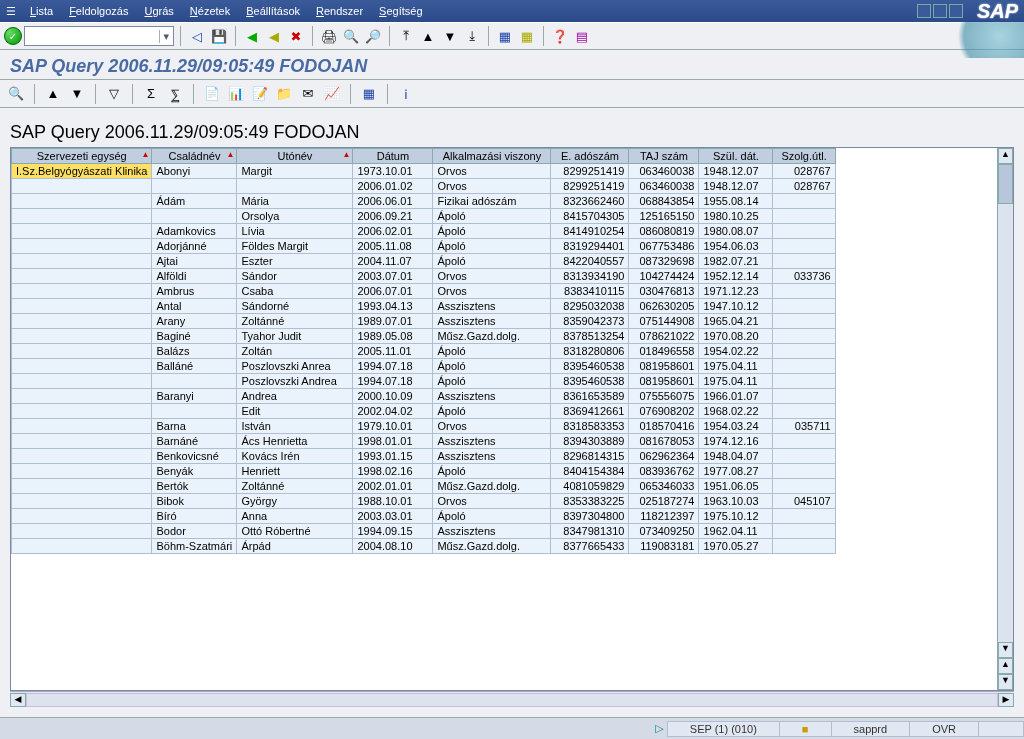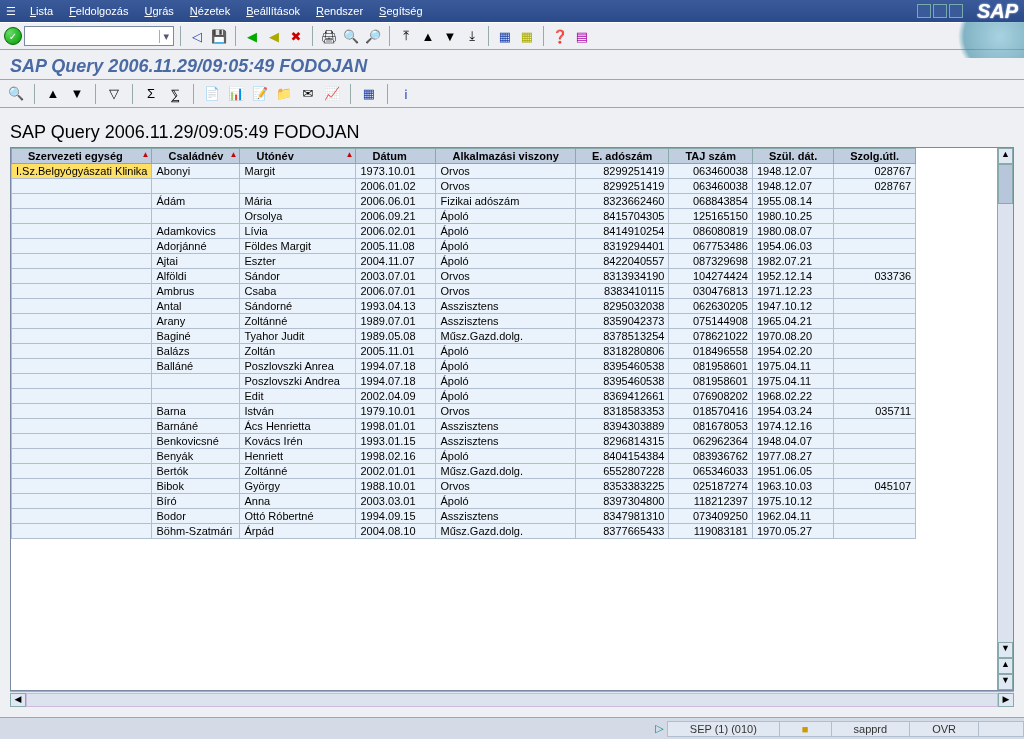--- a/index.html
+++ b/index.html
@@ -21,21 +21,21 @@
   .cmd-field .dd { width:16px; text-align:center; color:#557; border-left:1px solid #aab; cursor:pointer; }
   .sep { width:1px; height:20px; background:#9aa; margin:0 4px; }
   .tb-btn { width:20px; height:20px; display:inline-flex; align-items:center; justify-content:center; border:1px solid transparent; cursor:pointer; font-size:13px; }
   .c-green{color:#0a0;} .c-red{color:#c00;} .c-yel{color:#aa0;} .c-blue{color:#24a;} .c-pur{color:#a0a;}
   .page-title { padding:6px 10px 2px; font-size:18px; font-style:italic; font-weight:bold; color:#4a6aa3; background:#eef0f3; border-bottom:1px solid #9aa;}
   .toolbar2 { background:#eef0f3; height:28px; border-bottom:1px solid #9aa; display:flex; align-items:center; padding:0 6px; gap:4px; }
   .content { flex:1; padding:10px; background:#eef0f3; display:flex; flex-direction:column; overflow:hidden; }
   .alv-title { font-size:18px; padding:4px 0 4px 0; color:#000; }
   .alv-wrap { flex:1; border:1px solid #7a8aa3; background:#fff; display:flex; overflow:hidden; position:relative;}
   .alv-table { border-collapse:collapse; font-size:11px; }
-  .alv-table th { background:#c0cee0; border:1px solid #8aa; padding:1px 16px; text-align:left; font-weight:bold; white-space:nowrap; position:relative;}
+  .alv-table th { background:#c0cee0; border:1px solid #8aa; padding:1px 8px; text-align:center; font-weight:normal; white-space:nowrap; position:relative;}
   .alv-table th .sort { position:absolute; right:2px; top:1px; color:#c00; font-size:8px;}
   .alv-table td { border:1px solid #b0bed0; padding:1px 4px; white-space:nowrap; background:#eaf3fb;}
   .alv-table td.num { text-align:right; }
   .highlight td:first-child { background:#ffe066 !important; }
   .vscroll { width:16px; background:#dce3ef; border-left:1px solid #8aa; display:flex; flex-direction:column; }
   .vscroll .sbtn { height:16px; border:1px solid #8aa; background:#e0e8f3; text-align:center; font-size:9px; cursor:pointer;}
   .vscroll .track { flex:1; position:relative; }
   .vscroll .thumb { position:absolute; top:0; left:0; right:0; height:40px; background:#b8c6dc; border:1px solid #8aa;}
   .hscroll { height:16px; background:#e2e8f2; border-top:1px solid #aab; display:flex; align-items:center;}
   .hscroll .sbtn { width:16px; height:14px; border:1px solid #8aa; background:#e0e8f3; text-align:center; font-size:9px; cursor:pointer;}
@@ -271,21 +271,21 @@
                 <td class="num"></td>
               </tr>
               <tr>
                 <td></td>
                 <td>Balázs</td>
                 <td>Zoltán</td>
                 <td>2005.11.01</td>
                 <td>Ápoló</td>
                 <td class="num">8318280806</td>
                 <td class="num">018496558</td>
-                <td>1954.02.20</td>
+                <td>1954.02.22</td>
                 <td class="num"></td>
               </tr>
               <tr>
                 <td></td>
                 <td>Balláné</td>
                 <td>Poszlovszki  Anrea</td>
                 <td>1994.07.18</td>
                 <td>Ápoló</td>
                 <td class="num">8395460538</td>
                 <td class="num">081958601</td>
@@ -298,23 +298,34 @@
                 <td>Poszlovszki Andrea</td>
                 <td>1994.07.18</td>
                 <td>Ápoló</td>
                 <td class="num">8395460538</td>
                 <td class="num">081958601</td>
                 <td>1975.04.11</td>
                 <td class="num"></td>
               </tr>
               <tr>
                 <td></td>
+                <td>Baranyi</td>
+                <td>Andrea</td>
+                <td>2000.10.09</td>
+                <td>Asszisztens</td>
+                <td class="num">8361653589</td>
+                <td class="num">075556075</td>
+                <td>1966.01.07</td>
+                <td class="num"></td>
+              </tr>
+              <tr>
+                <td></td>
                 <td></td>
                 <td>Edit</td>
-                <td>2002.04.09</td>
+                <td>2002.04.02</td>
                 <td>Ápoló</td>
                 <td class="num">8369412661</td>
                 <td class="num">076908202</td>
                 <td>1968.02.22</td>
                 <td class="num"></td>
               </tr>
               <tr>
                 <td></td>
                 <td>Barna</td>
                 <td>István</td>
@@ -357,21 +368,21 @@
                 <td class="num">083936762</td>
                 <td>1977.08.27</td>
                 <td class="num"></td>
               </tr>
               <tr>
                 <td></td>
                 <td>Bertók</td>
                 <td>Zoltánné</td>
                 <td>2002.01.01</td>
                 <td>Műsz.Gazd.dolg.</td>
-                <td class="num">6552807228</td>
+                <td class="num">4081059829</td>
                 <td class="num">065346033</td>
                 <td>1951.06.05</td>
                 <td class="num"></td>
               </tr>
               <tr>
                 <td></td>
                 <td>Bibok</td>
                 <td>György</td>
                 <td>1988.10.01</td>
                 <td>Orvos</td>

